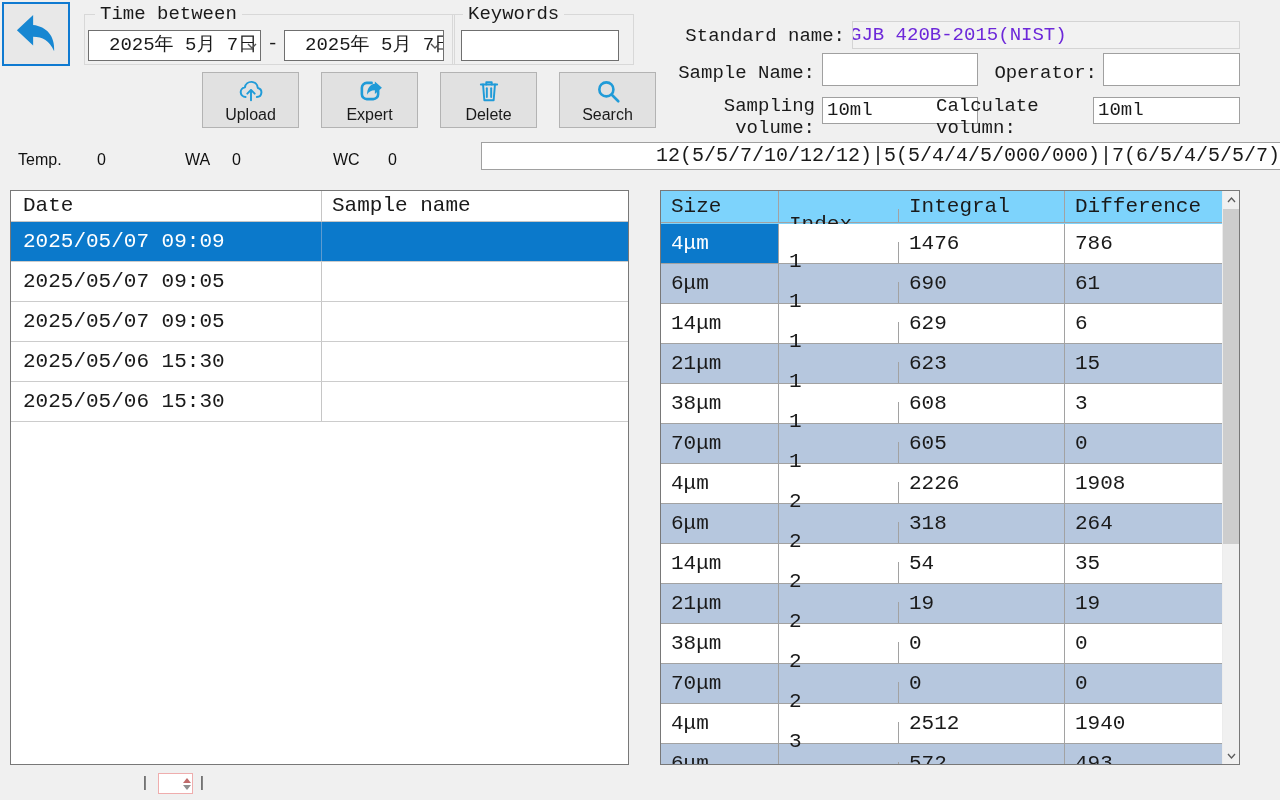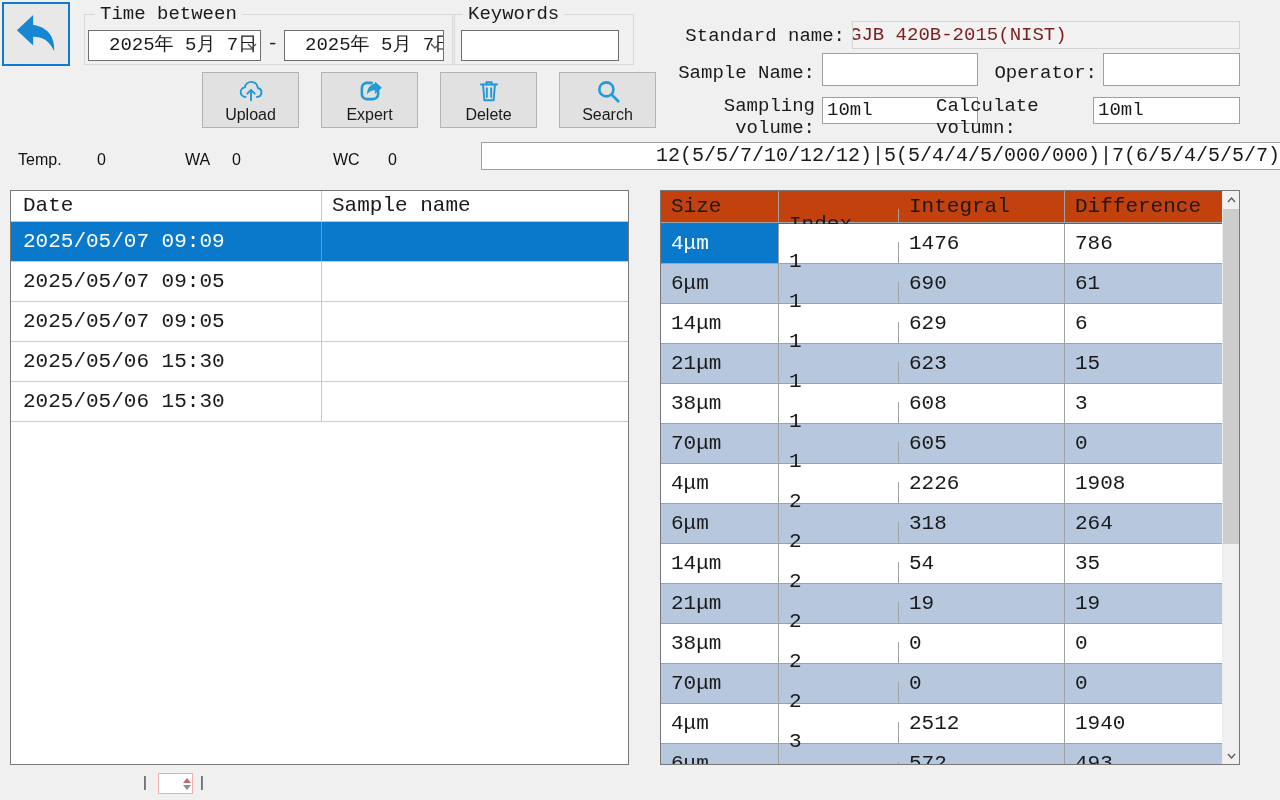--- a/index.html
+++ b/index.html
@@ -41,21 +41,21 @@
   .btn-delete { left:440px; } .btn-search { left:559px; }
 
   
   .lbl { position:absolute; font-family:"Liberation Mono","DejaVu Sans Mono",monospace;
     font-size:19px; line-height:22px; white-space:nowrap; }
   .lbl-r { text-align:right; }
   .fld { position:absolute; background:#fff; border:1px solid #a0a0a0;
     font-family:"Liberation Mono","DejaVu Sans Mono",monospace; font-size:19px;
     padding-left:4px; white-space:nowrap; overflow:hidden; }
   .fld-standard { left:852px; top:21px; width:388px; height:28px; line-height:26px;
-    background:#f2f2f2; border:1px solid #d4d4d4; color:#7f1d1d; text-indent:-7px; }
+    background:#f2f2f2; border:1px solid #d4d4d4; color:#6d28d9; text-indent:-7px; }
   .lbl-standard { left:640px; top:25px; width:205px; }
   .lbl-sample   { left:640px; top:62px; width:175px; }
   .fld-sample   { left:822px; top:53px; width:156px; height:33px; line-height:31px; }
   .lbl-operator { left:960px; top:62px; width:137px; }
   .fld-operator { left:1103px; top:53px; width:137px; height:33px; line-height:31px; }
   .lbl-sampling { left:700px; top:95px; width:115px; }
   .fld-sampling { left:822px; top:97px; width:156px; height:27px; line-height:25px; }
   .lbl-calc     { left:936px; top:95px; width:110px; text-align:left; }
   .fld-calc     { left:1093px; top:97px; width:147px; height:27px; line-height:25px; }
 
@@ -76,21 +76,21 @@
   .lhead > div { line-height:30px; }
   .lc-date { width:310px; padding-left:12px; }
   .lc-sample { flex:1; padding-left:10px; border-left:1px solid #c6c6c6; }
   .lrow { display:flex; height:40px; border-bottom:1px solid #cccccc; }
   .lrow > div { line-height:39px; }
   .lrow.sel { background:#0b79cb; color:#fff; }
   .lrow.sel .lc-sample { border-left-color:#5e9bd0; }
 
   
   .rtable { position:absolute; left:660px; top:190px; width:580px; height:575px;
-    background:#c2410c; border:1px solid #787878; overflow:hidden;
+    background:#7dd3fc; border:1px solid #787878; overflow:hidden;
     font-family:"Liberation Mono","DejaVu Sans Mono",monospace; font-size:21px; }
   .rhead { display:flex; height:32px; margin-right:17px; border-bottom:1px solid #a2a2a2; }
   .rhead > div { line-height:31px; padding-left:10px; border-right:1px solid #a2a2a2; }
   .rhead > div:last-child { border-right:none; }
   .rbody { position:absolute; left:0; top:33px; right:17px; bottom:0; overflow:hidden; }
   .rrow { display:flex; height:40px; border-bottom:1px solid #a2a2a2; background:#fff; }
   .rrow.alt { background:#b6c7de; }
   .rrow > div { line-height:39px; padding-left:10px; border-right:1px solid #a2a2a2; }
   .rrow > div:last-child { border-right:none; }
   .rc0 { width:118px; } .rc1 { width:120px;margin-top:18px; } .rc2 { width:166px; } .rc3 { flex:1; }

